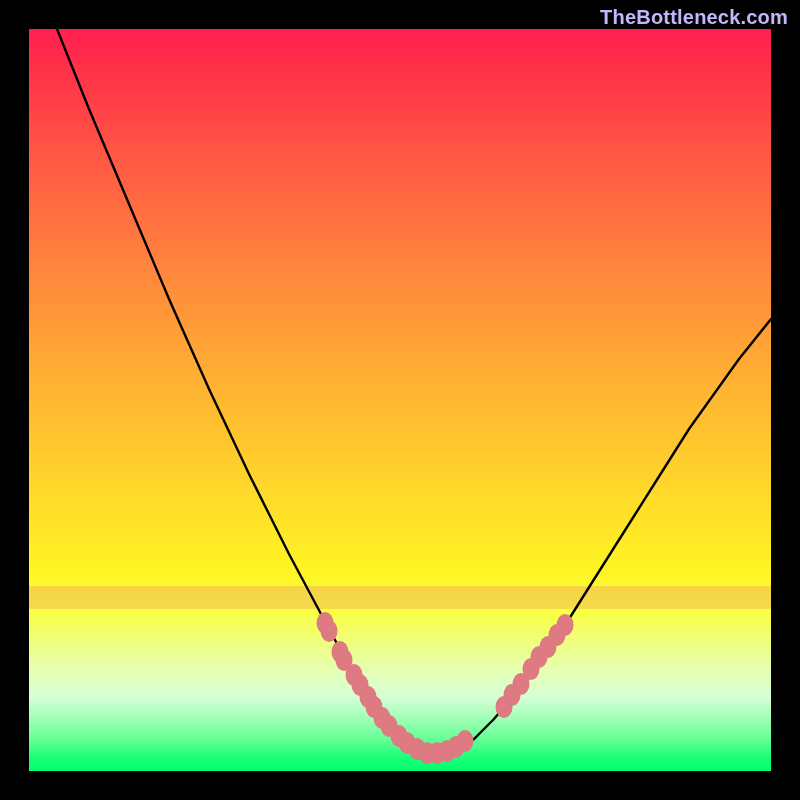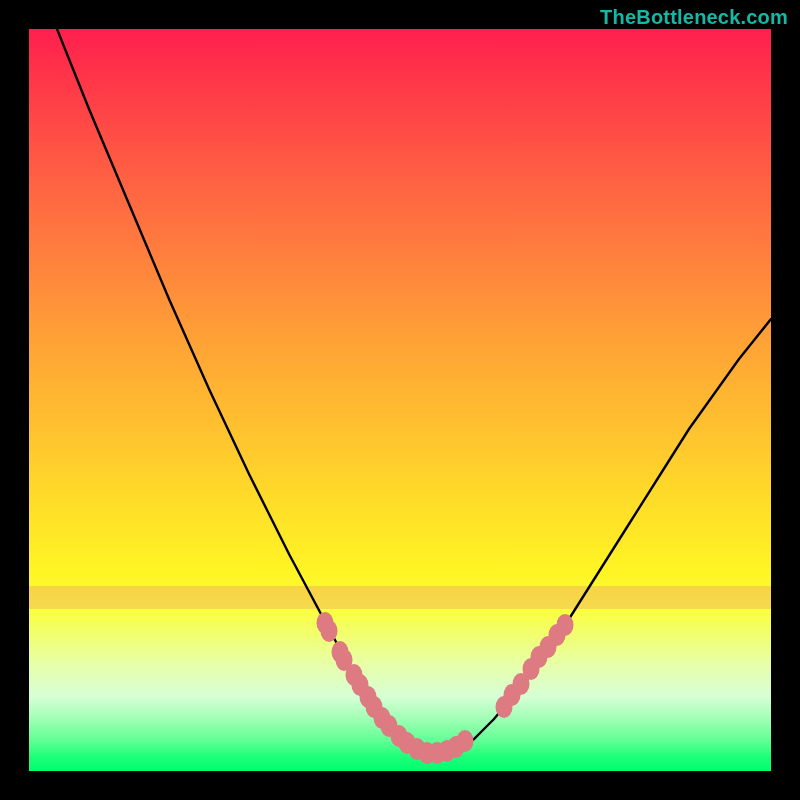--- a/index.html
+++ b/index.html
@@ -62,21 +62,21 @@
   .pink-band {
     position: absolute;
     left: 0;
     width: 100%;
     background: rgba(230, 120, 130, 0.28);
   }
   .watermark {
     position: absolute;
     top: 6px;
     right: 12px;
-    color: #14b8a6;
+    color: #c4b5fd;
     font-size: 20px;
     font-weight: 600;
     letter-spacing: 0.2px;
     user-select: none;
   }
 </style>
 </head>
 <body>
 
 <div class="frame">

